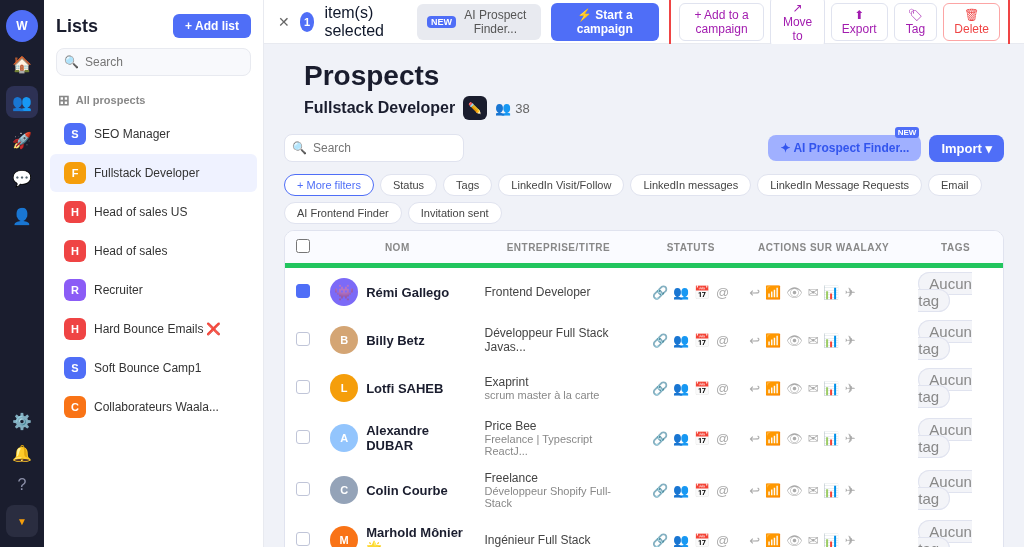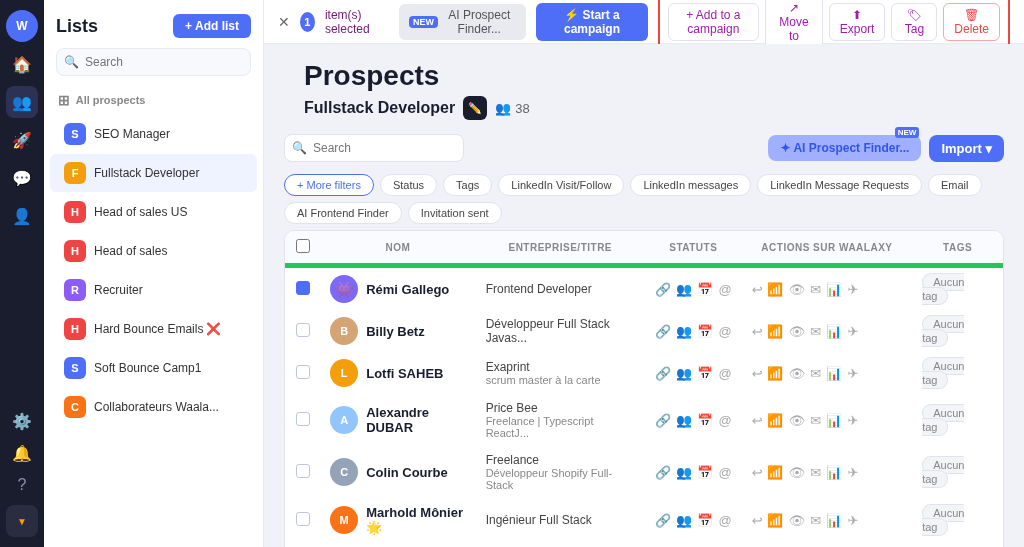--- a/index.html
+++ b/index.html
@@ -38,21 +38,21 @@
     .av-hb { background: #ef4444; }
     .av-c { background: #f97316; }
 
     
     .main-content { flex: 1; display: flex; flex-direction: column; overflow: hidden; }
 
     
     .topbar { height: 44px; background: #fff; border-bottom: 1px solid #e8eaf0; display: flex; align-items: center; padding: 0 14px; gap: 10px; flex-shrink: 0; }
     .topbar-close { color: #666; cursor: pointer; font-size: 14px; }
     .topbar-badge { background: #4f6ef7; color: #fff; border-radius: 50%; width: 20px; height: 20px; display: flex; align-items: center; justify-content: center; font-size: 11px; font-weight: 700; }
-    .topbar-label { color: #701a75; font-size: 12px; }
+    .topbar-label { color: #0f172a; font-size: 16px; }
     .topbar-ai-btn { background: #e8eaf0; color: #555; border: none; border-radius: 6px; padding: 4px 10px; font-size: 12px; cursor: pointer; display: flex; align-items: center; gap: 4px; }
     .topbar-new-badge { background: #4f6ef7; color: #fff; font-size: 9px; font-weight: 700; border-radius: 4px; padding: 1px 4px; }
     .topbar-campaign-btn { background: #4f6ef7; color: #fff; border: none; border-radius: 6px; padding: 5px 12px; font-size: 12px; font-weight: 600; cursor: pointer; display: flex; align-items: center; gap: 4px; }
     .topbar-actions { display: flex; align-items: center; gap: 6px; margin-left: auto; border: 2px solid #ef4444; border-radius: 8px; padding: 4px 8px; }
     .action-btn { background: #fff; color: #a21caf; border: 1px solid #e0e3ef; border-radius: 6px; padding: 4px 10px; font-size: 12px; cursor: pointer; display: flex; align-items: center; gap: 4px; font-weight: 500; }
     .action-btn.delete { color: #ef4444; border-color: #fca5a5; }
 
     
     .page-header { padding: 16px 20px 6px; background: #f0f2f8; margin-left: 20px; }
     .page-title { font-size: 28px; font-weight: 800; color: #1a1d2e; }
@@ -87,21 +87,21 @@
     tbody td { padding: 7px 10px; font-size: 12px; color: #333; vertical-align: middle; }
     .cb-cell { text-align: center; }
     .cb { width: 14px; height: 14px; cursor: pointer; border: 1.5px solid #c0c5d8; border-radius: 3px; appearance: none; background: #fff; }
     .cb:checked { background: #4f6ef7; border-color: #4f6ef7; }
     .prospect-name { font-weight: 600; font-size: 13px; color: #1a1d2e; }
     .prospect-avatar { width: 28px; height: 28px; border-radius: 50%; background: #dde; display: flex; align-items: center; justify-content: center; overflow: hidden; margin-right: 8px; flex-shrink: 0; }
     .name-cell { display: flex; align-items: center; }
     .company-title { font-size: 12px; color: #444; }
     .company-sub { font-size: 11px; color: #888; }
     .action-icons { display: flex; gap: 5px; align-items: center; color: #aaa; font-size: 13px; }
-    .tag-badge { background: #f3f4f8; border: 1px solid #e0e3ef; border-radius: 12px; padding: 2px 10px; font-size: 11px; color: #888; }
+    .tag-badge { background: #f3f4f8; border: 1px solid #e0e3ef; border-radius: 12px; padding: 2px 10px; font-size: 15px; color: #888; }
     .select-header-cb { width: 14px; height: 14px; cursor: pointer; }
 
     
     ::-webkit-scrollbar { width: 4px; }
     ::-webkit-scrollbar-track { background: transparent; }
     ::-webkit-scrollbar-thumb { background: #c0c5d8; border-radius: 2px; }
 
     .col-checkbox { width: 36px; }
     .col-nom { width: 180px; }
     .col-entreprise { width: 200px; }

